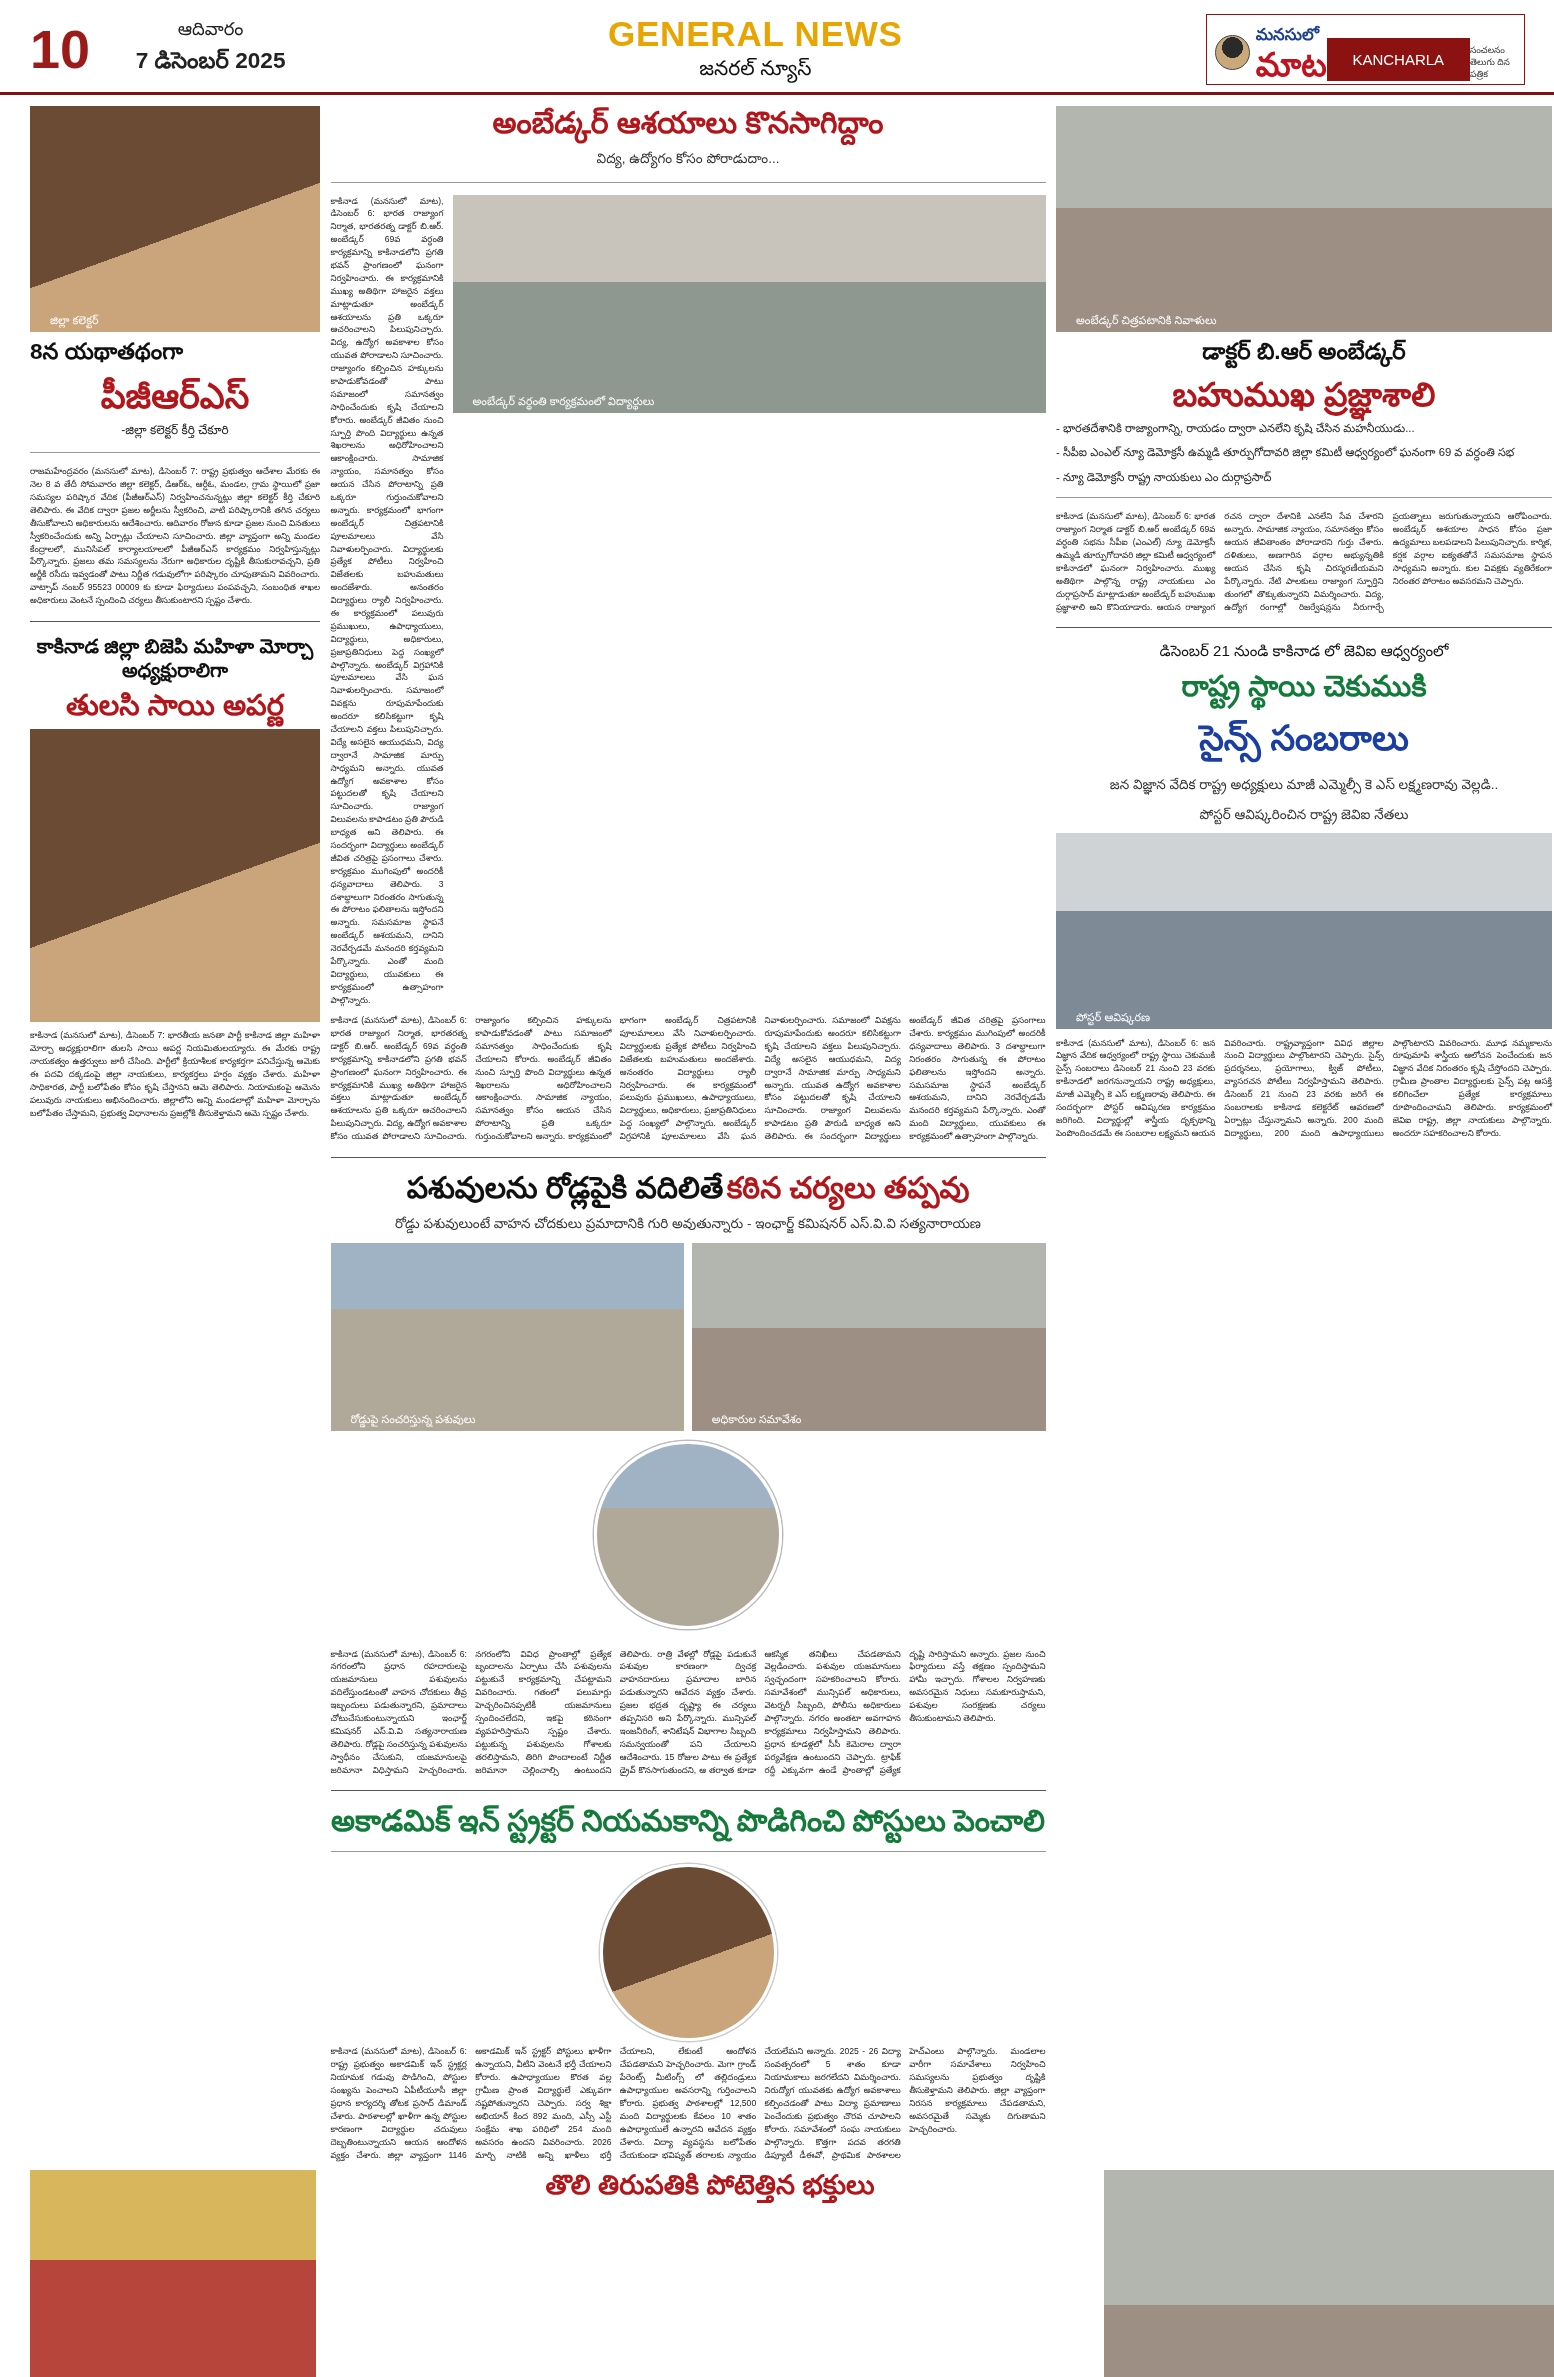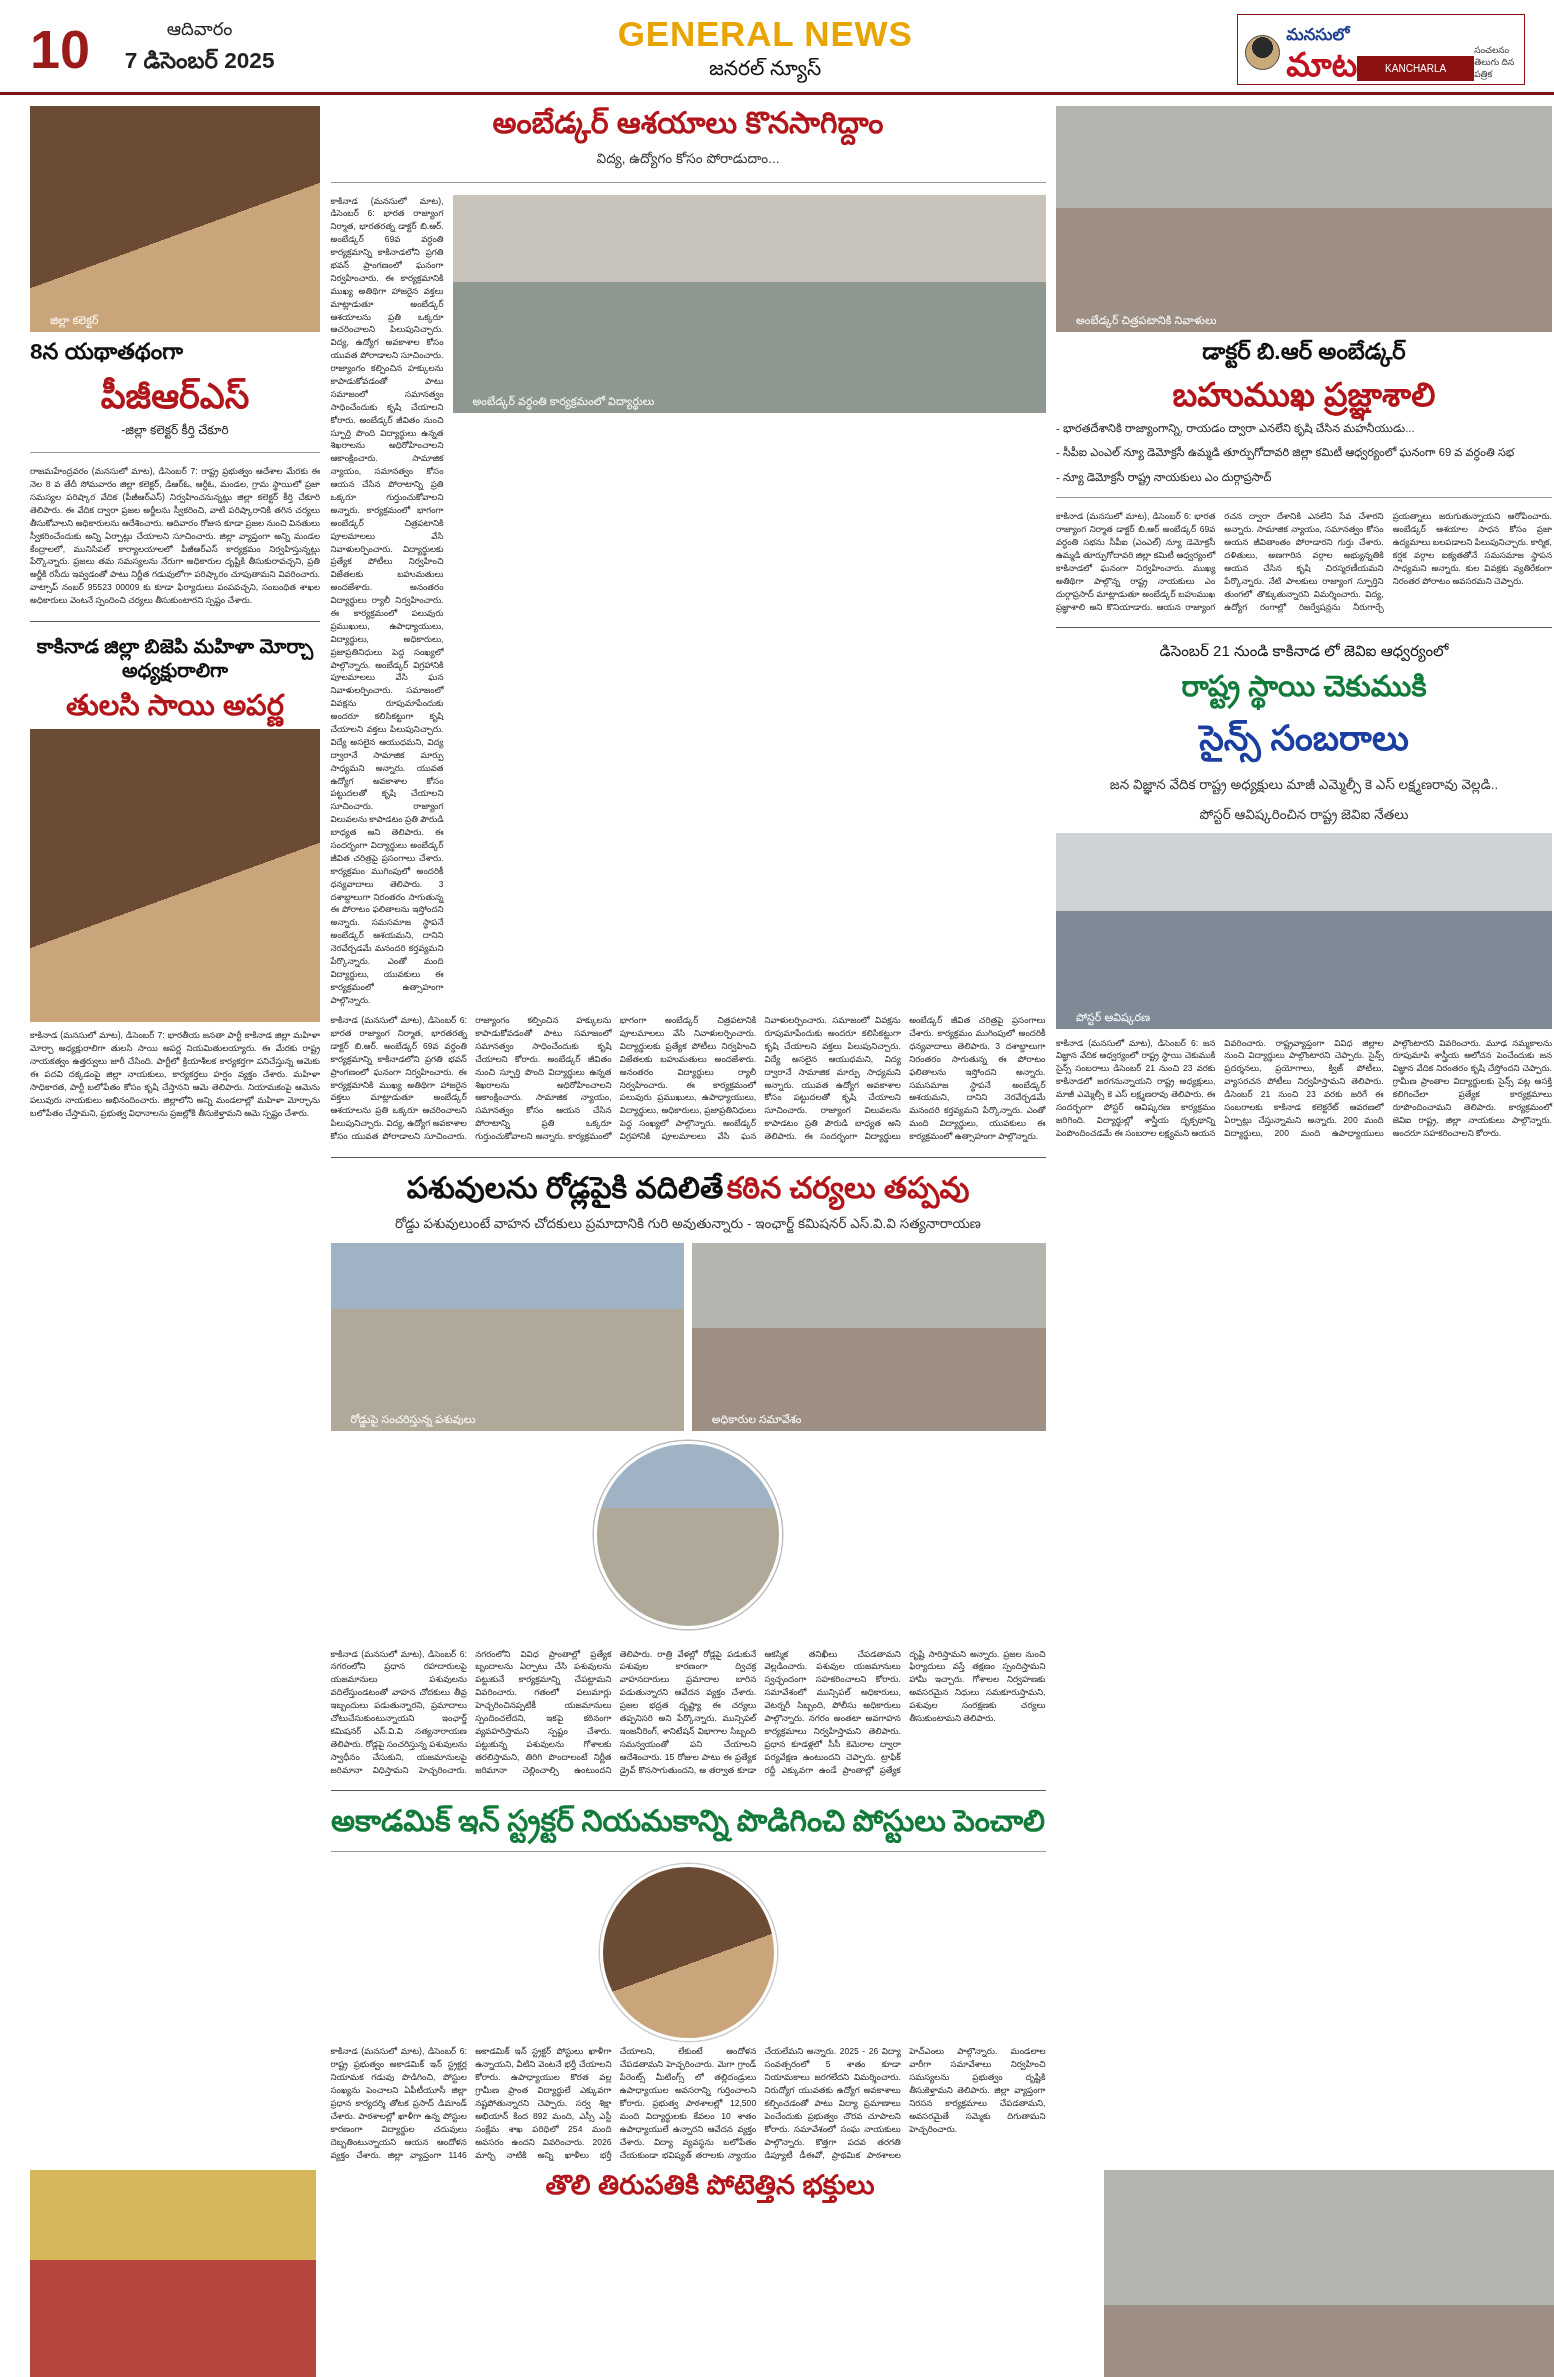--- a/index.html
+++ b/index.html
@@ -17,21 +17,21 @@
     position: relative;
     padding: 0;
   }
 
   
   .masthead {
     display: flex;
     align-items: stretch;
     border-bottom: 3px solid #7b1414;
     padding: 13.5px 30px 7.5px 30px;
-    gap: 2px;
+    gap: 13px;
   }
   .mast-pageno {
     font-size: 54px;
     font-weight: bold;
     color: #9b1b1b;
     line-height: 1;
     padding-right: 13.5px;
     display: flex;
     align-items: center;
   }
@@ -70,21 +70,21 @@
     min-width: 248px;
     border: 1.5px solid #8c1111;
     display: flex;
     flex-direction: row;
     align-items: flex-end;
     justify-content: center;
     padding: 3px 7.5px;
   }
   .mast-logo .l1 { font-size: 16.5px; color: #1c3f8f; font-weight:bold; }
   .mast-logo .l2 { font-size: 33px; color: #c1121f; font-weight: bold; line-height:1; }
-  .mast-logo .l3 { font-size: 10px; color: #fff; background:#8c1111; width:100%; text-align:center; margin-top:18px; padding:7px 0;}
+  .mast-logo .l3 { font-size: 15px; color: #fff; background:#8c1111; width:100%; text-align:center; margin-top:18px; padding:13px 0;}
   .mast-logo .l4 { font-size: 9px; color:#333; margin-top:1.5px; }
   .mast-logo-inner { display:flex; align-items:center; gap:6px; }
   .logo-face {
     width: 35px; height: 35px; border-radius: 50%;
     background: radial-gradient(circle at 50% 35%, #2a2a2a 0 38%, #c9a87a 39% 100%);
     border: 1.5px solid #444;
   }
 
   
   .grid {

